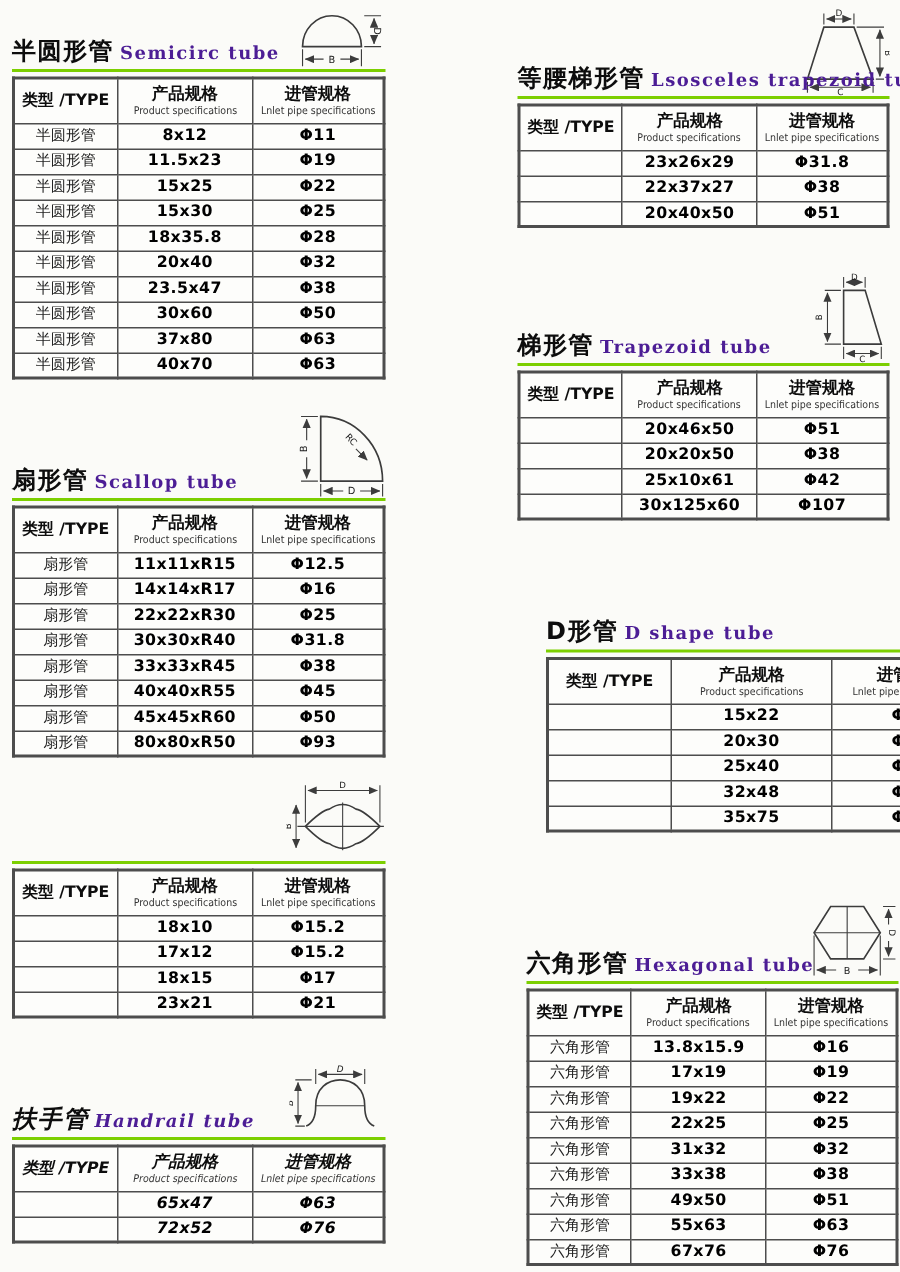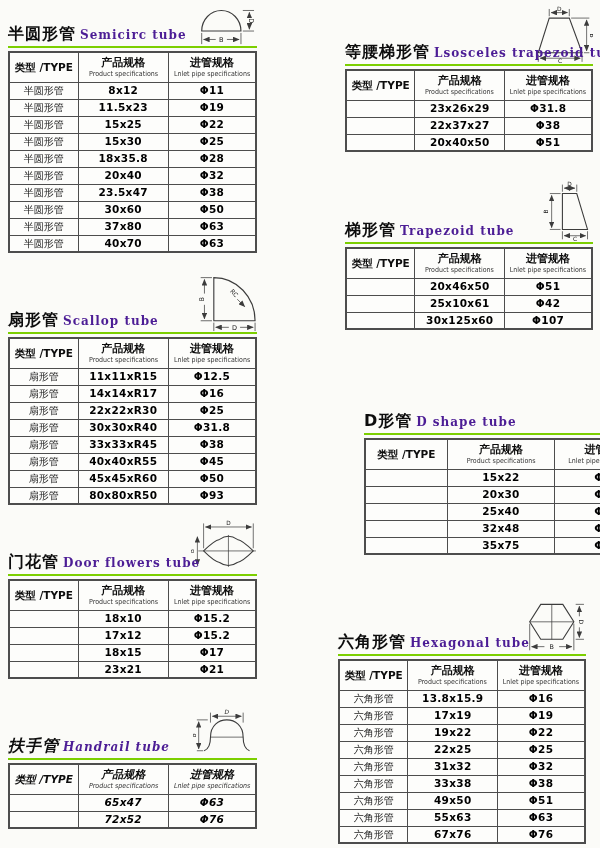--- a/index.html
+++ b/index.html
@@ -219,21 +219,20 @@
             <td class="col-type">扇形管</td>
             <td class="col-spec">80x80xR50</td>
             <td class="col-inlet">Φ93</td>
           </tr>
         </tbody>
     </table>
   </section>
 
   <section class="sec" style="top:524px;left:8px;width:249px;">
     <div class="sec-head" style="height:52px;">
-      <h2 class="sec-title"><span class="cn">门花管</span><span class="en">Door flowers tube</span></h2>
       <div class="diagram">
         <svg width="66" height="55" viewBox="0 0 74 62">
           <path class="shape" d="M14,36 Q26,24 32,23 Q42,16 52,23 Q58,24 70,36 Q58,48 52,49 Q42,56 32,49 Q26,48 14,36 Z"></path>
           <line class="dim" x1="8" y1="36" x2="73" y2="36"></line>
           <line class="dim" x1="42" y1="18" x2="42" y2="54"></line>
           <line class="dim" x1="14" y1="5" x2="14" y2="33"></line>
             <line class="dim" x1="70" y1="5" x2="70" y2="33"></line>
           <line class="dim" x1="16" y1="9" x2="68" y2="9" marker-start="url(#as)" marker-end="url(#ae)"></line>
           <text x="42" y="7" class="sm">D</text>
           <line class="dim" x1="7" y1="20" x2="7" y2="52" marker-start="url(#as)" marker-end="url(#ae)"></line>
@@ -426,20 +425,25 @@
         </tr>
       </thead>
       <tbody>
           <tr>
             <td class="col-type"></td>
             <td class="col-spec">20x46x50</td>
             <td class="col-inlet">Φ51</td>
           </tr>
           <tr>
             <td class="col-type"></td>
+            <td class="col-spec">20x20x50</td>
+            <td class="col-inlet">Φ38</td>
+          </tr>
+          <tr>
+            <td class="col-type"></td>
             <td class="col-spec">25x10x61</td>
             <td class="col-inlet">Φ42</td>
           </tr>
           <tr>
             <td class="col-type"></td>
             <td class="col-spec">30x125x60</td>
             <td class="col-inlet">Φ107</td>
           </tr>
         </tbody>
     </table>
@@ -502,21 +506,21 @@
           </tr>
           <tr>
             <td class="col-type"></td>
             <td class="col-spec">35x75</td>
             <td class="col-inlet">Φ63</td>
           </tr>
         </tbody>
     </table>
   </section>
 
-  <section class="sec" style="top:600px;left:338px;width:248px;">
+  <section class="sec" style="top:600px;left:351px;width:248px;">
     <div class="sec-head" style="height:56px;">
       <h2 class="sec-title"><span class="cn">六角形管</span><span class="en">Hexagonal tube</span></h2>
       <div class="diagram">
         <svg width="62" height="57" viewBox="0 0 67 62">
           <polygon class="shape" points="6,27 18,8 42,8 54,27 42,46 18,46"></polygon>
           <line class="dim" x1="6" y1="27" x2="54" y2="27" stroke-width="0.8"></line>
           <line class="dim" x1="30" y1="8" x2="30" y2="46" stroke-width="0.8"></line>
           <line class="dim" x1="6" y1="29" x2="6" y2="58"></line>
             <line class="dim" x1="54" y1="29" x2="54" y2="58"></line>
           <line class="dim" x1="8" y1="54" x2="22" y2="54" marker-start="url(#as)"></line>

